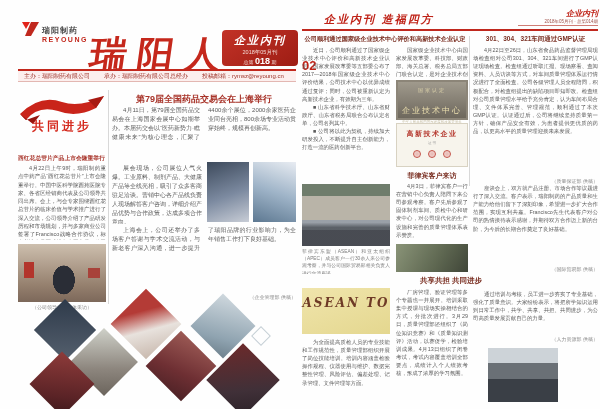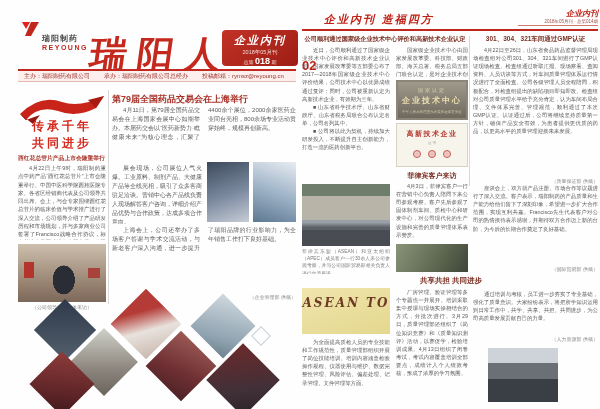--- a/index.html
+++ b/index.html
@@ -35,21 +35,21 @@
   
   .right-page { position:absolute; left:302px; top:8px; width:296px; height:398px; }
   .rp-no { font-size:13px; font-weight:bold; color:#bf2318; }
   .rp-slogan { font-family:"DejaVu Serif", serif; font-style:italic; font-weight:bold; font-size:11px; color:#bf2318; letter-spacing:2px; }
   .rp-corner1 { font-family:"DejaVu Serif", serif; font-style:italic; font-weight:bold; font-size:8px; color:#bf2318; text-align:right; }
   .rp-corner2 { font-size:4.5px; color:#a0524a; text-align:right; border-bottom:1px solid #cf7d75; padding-bottom:1px; }
   .rp-rule { background:#c0281e; height:1.5px; }
   .art-title { font-weight:bold; color:#7a2f22; text-align:center; }
   .plaque { background:linear-gradient(#a09a8d,#6e685d); border:2px solid #8c8578; text-align:center; padding-top:5px; }
   .plaque-l1 { font-size:5px; color:#ddd3ab; letter-spacing:2px; }
-  .plaque-l2 { font-family:"DejaVu Serif", serif; font-size:8px; font-weight:bold; color:#ecdfae; letter-spacing:2px; margin-top:2px; }
+  .plaque-l2 { font-family:"DejaVu Serif", serif; font-size:8px; font-weight:normal; color:#ecdfae; letter-spacing:2px; margin-top:12px; }
   .plaque-sub { font-size:3.5px; color:#c9c1a6; margin-top:4px; }
   .cert { background:#f7f4ec; border:1px solid #d8d2c2; text-align:center; padding-top:5px; }
   .cert-t { font-size:7px; font-weight:bold; color:#b5382e; letter-spacing:1.5px; }
   .cert-sub { font-size:3.5px; color:#999; margin-top:2px; }
   .seals { display:flex; justify-content:center; gap:7px; margin-top:5px; }
   .seal { width:8px; height:8px; border:1px solid #c4544a; border-radius:50%; background:radial-gradient(#e8b7b1, #f3ddda); }
   .learn-card { background:linear-gradient(160deg,#f0e5ac,#e6d astral88); background:linear-gradient(160deg,#f0e5ac,#e4d78f); text-align:center; padding-top:8px; }
   .learn-l1 { font-family:"DejaVu Serif", serif; font-weight:bold; font-style:italic; font-size:12px; color:#6e3a26; letter-spacing:2px; }
   .learn-l2 { font-family:"DejaVu Serif", serif; font-weight:bold; font-style:italic; font-size:15px; color:#c0392b; text-decoration:underline; letter-spacing:2px; }
 </style>
@@ -59,21 +59,21 @@
 <div class="sheet">
 
   <div class="left-page">
 
     <div class="abs" style="left:4px; top:8px;">
       <svg width="17" height="15" viewBox="0 0 17 15">
         <path d="M0 0 h8 l-4 7 z" fill="#e2231a"></path>
         <path d="M9 0 h8 l-8 14 h-6 z" fill="#c0281e"></path>
       </svg>
     </div>
-    <div class="abs" style="left:24px; top:19px;">
+    <div class="abs" style="left:24px; top:11px;">
       <div class="logo-cn">瑞阳制药</div>
       <div class="logo-en">REYOUNG</div>
     </div>
 
     <div class="abs masthead-title" style="left:72px; top:16px;">瑞阳人</div>
 
     <div class="abs badge" style="left:204px; top:16px; width:76px; height:36px;">
       <div class="badge-l1">企业内刊</div>
       <div class="badge-l2">2018年05月刊</div>
       <div class="badge-l3">
@@ -92,35 +92,34 @@
     <div class="abs vline" style="left:90px; top:76px; height:214px;"></div>
 
     <div class="abs" style="left:0; top:78px; width:88px;">
       <svg width="88" height="34" viewBox="0 0 88 34">
         <path d="M2 22 Q22 2 44 10 Q62 16 86 4 L78 16 Q58 26 40 19 Q20 13 8 28 Z" fill="#c9241a"></path>
         <path d="M2 22 L15 32 L22 23 L8 28 Z" fill="#96150f"></path>
         <path d="M86 4 L70 8 L78 16 Z" fill="#a81a12"></path>
       </svg>
     </div>
     <div class="abs slogan" style="left:0; top:104px; width:88px;">
-      <div>传承千年</div>
       <div>共同进步</div>
     </div>
 
     <div class="abs headline nowrap" style="left:0; top:140px; width:88px; font-size:5.8px;">西红花总苷片产品上市会隆重举行</div>
     <div class="abs jtxt" style="left:0; top:150px; width:88px; height:76px; font-size:5.5px;">
       <p>4月22日上午9时，瑞阳制药重点中药产品“西红花总苷片”上市会隆重举行。中国中医科学院西苑医院专家、各省区经销商代表及公司领导共同出席。会上，与会专家围绕西红花总苷片的临床价值与学术推广进行了深入交流，公司领导介绍了产品研发历程和市场规划，并与多家商业公司签署了Francisco战略合作协议，标志着该产品正式进入全国市场，公司中药板块迈出坚实一步。</p>
     </div>
     <div class="abs photo" style="left:0; top:230px; width:88px; height:58px; background:radial-gradient(ellipse 26px 34px at 52% 62%, #2a2d36 0 42%, rgba(0,0,0,0) 43%), linear-gradient(#cdbfae, #96816f 70%, #7c685a);">
       <div class="abs" style="left:6px; top:18px; width:10px; height:16px; background:#b3352c;"></div>
       <div class="abs" style="left:70px; top:24px; width:12px; height:10px; background:#a8423a;"></div>
     </div>
     <div class="abs caption" style="left:0; top:290px; width:88px;">（公司领导接受媒体采访）</div>
 
-    <div class="abs headline nowrap" style="left:94px; top:79px; width:184px; font-size:9px; text-align:left;">第79届全国药品交易会在上海举行</div>
+    <div class="abs headline nowrap" style="left:94px; top:79px; width:184px; font-size:9px; text-align:center;">第79届全国药品交易会在上海举行</div>
     <div class="abs jtxt twocol" style="left:94px; top:92px; width:184px; height:56px;">
       <p>4月11日，第79届全国药品交易会在上海国家会展中心如期举办。本届药交会以“医药新势力·瞧健康未来”为核心理念，汇聚了4400余个展位，2000余家医药企业同台亮相，800余场专业活动贯穿始终，规模再创新高。</p>
     </div>
     <div class="abs jtxt" style="left:94px; top:150px; width:90px; height:60px;">
       <p>展会现场，公司展位人气火爆。工业原料、制剂产品、大健康产品等全线亮相，吸引了众多客商驻足洽谈。营销中心各产品线负责人现场解答客户咨询，详细介绍产品优势与合作政策，达成多项合作意向。</p>
     </div>
     <div class="abs photo" style="left:189px; top:148px; width:42px; height:60px; background:linear-gradient(160deg,#3d4a5c,#7c8aa0 55%,#c8cdd6);"></div>
     <div class="abs photo" style="left:235px; top:148px; width:43px; height:60px; background:linear-gradient(200deg,#e8ecf2,#9fb4c8 50%,#5d7891);"></div>
     <div class="abs jtxt twocol" style="left:94px; top:212px; width:184px; height:64px;">
       <p>上海会上，公司还举办了多场客户答谢与学术交流活动，与新老客户深入沟通，进一步提升了瑞阳品牌的行业影响力，为全年销售工作打下良好基础。</p>

